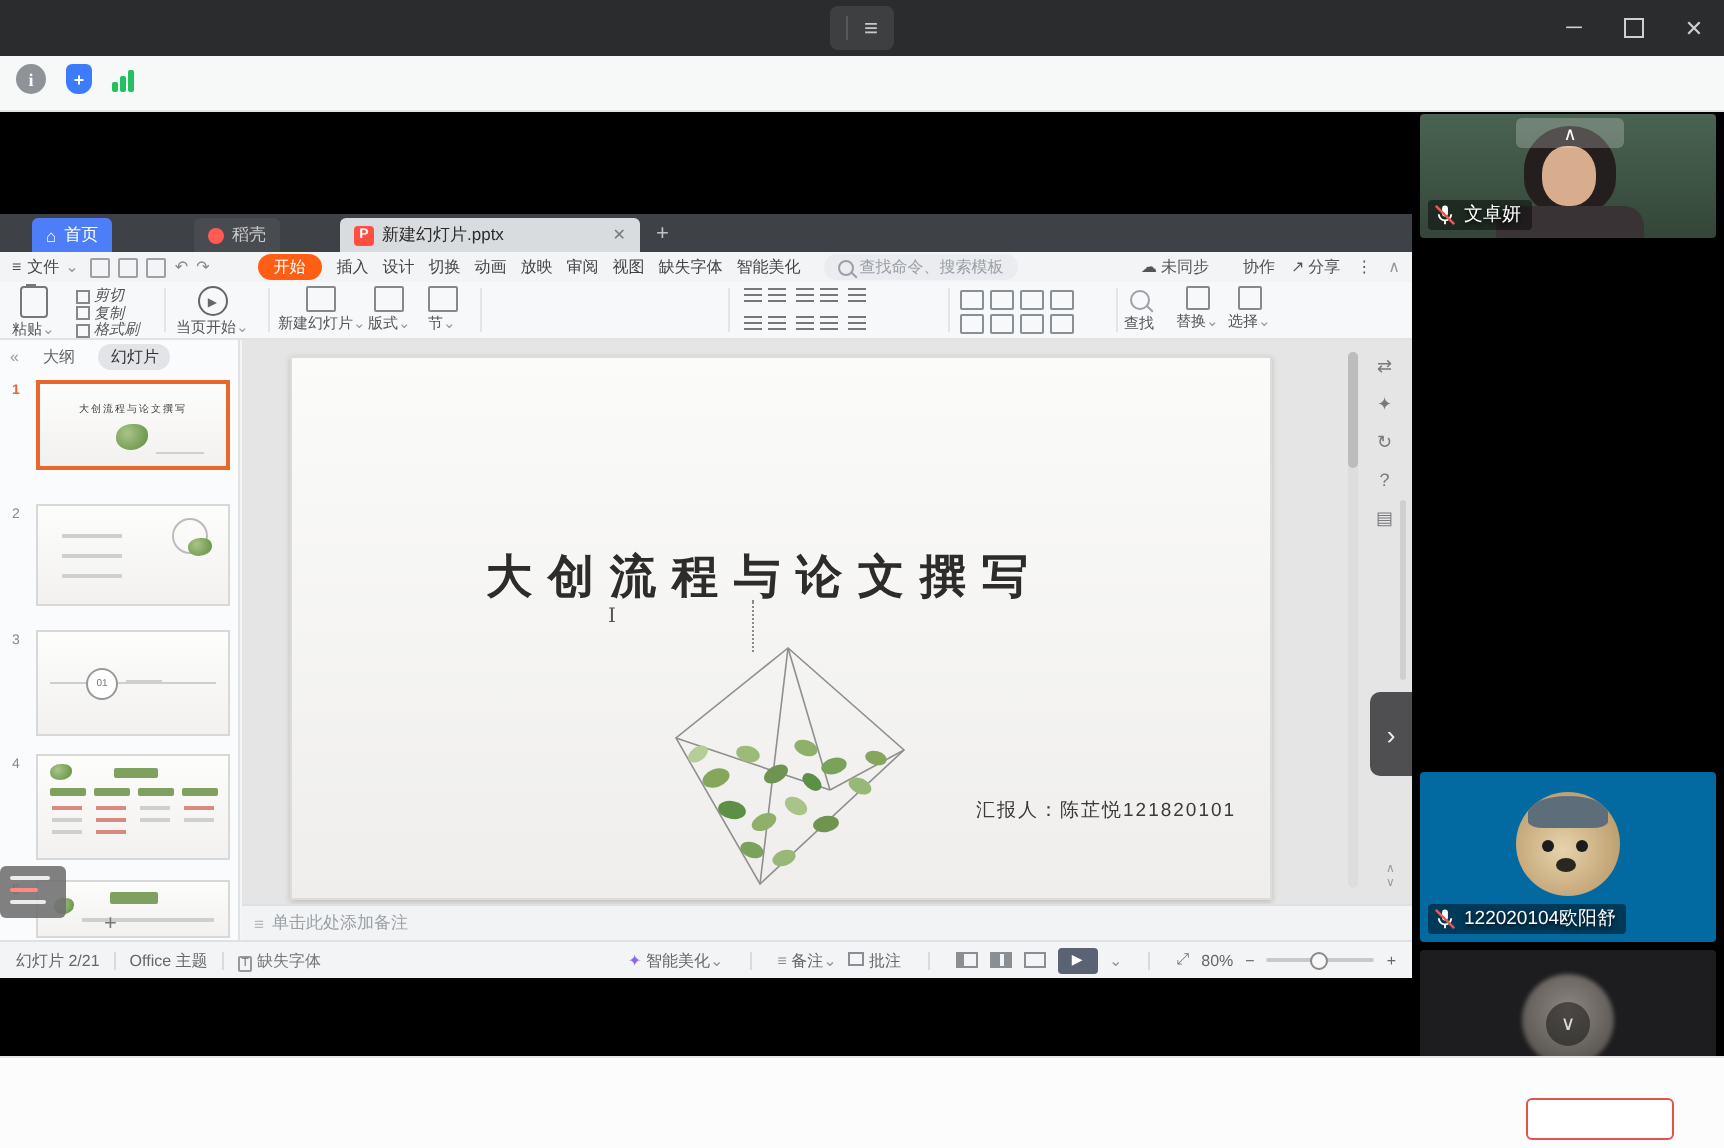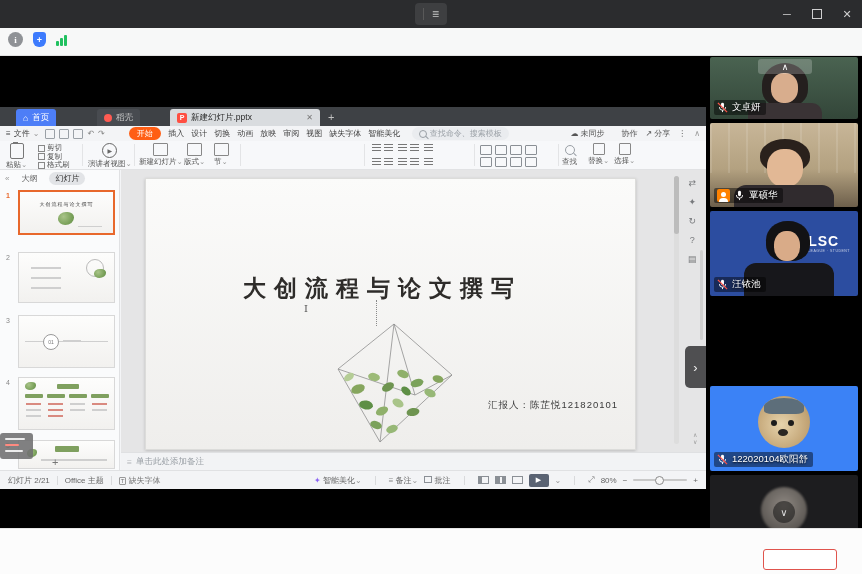--- a/index.html
+++ b/index.html
@@ -256,31 +256,31 @@
         <span>⋮</span>
         <span style="color:#999">∧</span>
       </span>
     </div>
 
     <div class="wps-ribbon">
       <div class="rb" style="left:6px;top:2px;">
         <div class="ic-clip"></div>
         <div class="lbl"><span>粘贴</span><span style="color:#999">⌄</span></div>
       </div>
-      <div class="rb rb-small" style="left:38px;top:3px;">
+      <div class="rb rb-small" style="left:38px;top:3px;font-style:italic;">
         <div><i class="sq"></i><span>剪切</span></div>
         <div><i class="sq"></i><span>复制</span></div>
         <div><i class="sq"></i><span>格式刷</span></div>
       </div>
       <div class="rb-div" style="left:82px;"></div>
       <div class="rb" style="left:88px;top:2px;">
         <div class="ic-playc">
             <span>▶</span>
           </div>
-        <div class="lbl"><span>演讲者视图</span><span style="color:#999">⌄</span></div>
+        <div class="lbl"><span>当页开始</span><span style="color:#999">⌄</span></div>
       </div>
       <div class="rb-div" style="left:134px;"></div>
       <div class="rb" style="left:139px;top:2px;">
         <div class="ic-gen"></div>
         <div class="lbl"><span>新建幻灯片</span><span style="color:#999">⌄</span></div>
       </div>
       <div class="rb" style="left:184px;top:2px;">
         <div class="ic-gen"></div>
         <div class="lbl"><span>版式</span><span style="color:#999">⌄</span></div>
       </div>
@@ -505,56 +505,24 @@
         <svg width="11" height="11" viewBox="0 0 12 12">
           <rect x="4.4" y="0.8" width="3.2" height="6" rx="1.6" fill="#fff"></rect>
           <path d="M2.6 5.6a3.4 3.4 0 0 0 6.8 0" fill="none" stroke="#fff" stroke-width="1"></path>
           <line x1="6" y1="9" x2="6" y2="11" stroke="#fff" stroke-width="1"></line>
           <line x1="1" y1="1" x2="11" y2="11" stroke="#ff5148" stroke-width="1.4"></line>
         </svg>
         <span class="nm">文卓妍</span>
       </div>
     </div>
 
-    <div class="tile" style="top:67px;height:84px;background:linear-gradient(#c8b698 0%,#b3a180 55%,#6d5f4b 100%);">
-      <div class="abs" style="left:0;top:0;width:148px;height:50px;background:repeating-linear-gradient(90deg,rgba(255,255,255,.12) 0 2px,transparent 2px 18px);"></div>
-      <div class="hair" style="left:50px;top:16px;width:50px;height:34px;background:#2a211c;border-radius:50% 50% 45% 45%;"></div>
-      <div class="face" style="left:57px;top:26px;width:36px;height:38px;background:#e2b априors895;background:#e2b895;border-radius:46%;"></div>
-      <div class="torso" style="left:24px;top:62px;width:100px;height:22px;background:#302b2e;border-radius:12px 12px 0 0;"></div>
-      <div class="namebar">
-        <span class="hostbadge">
-            <i></i>
-          </span>
-        <svg width="11" height="11" viewBox="0 0 12 12">
-          <rect x="4.4" y="0.8" width="3.2" height="6" rx="1.6" fill="#fff"></rect>
-          <path d="M2.6 5.6a3.4 3.4 0 0 0 6.8 0" fill="none" stroke="#fff" stroke-width="1"></path>
-          <line x1="6" y1="9" x2="6" y2="11" stroke="#fff" stroke-width="1"></line>
-        </svg>
-        <span class="nm">覃硕华</span>
-      </div>
-    </div>
-
-    <div class="tile" style="top:155px;height:85px;background:#2c4da0;">
-      <div class="lsc"><span>LSC</span><small>LEAGUE · STUDENT</small></div>
-      <div class="hair" style="left:56px;top:10px;width:44px;height:40px;background:#121214;border-radius:48% 48% 40% 40%;"></div>
-      <div class="face" style="left:64px;top:20px;width:26px;height:30px;background:#d9ab88;border-radius:46%;"></div>
-      <div class="torso" style="left:34px;top:52px;width:90px;height:33px;background:#17171b;border-radius:12px 12px 0 0;"></div>
-      <div class="namebar">
-        <svg width="11" height="11" viewBox="0 0 12 12">
-          <rect x="4.4" y="0.8" width="3.2" height="6" rx="1.6" fill="#fff"></rect>
-          <path d="M2.6 5.6a3.4 3.4 0 0 0 6.8 0" fill="none" stroke="#fff" stroke-width="1"></path>
-          <line x1="6" y1="9" x2="6" y2="11" stroke="#fff" stroke-width="1"></line>
-          <line x1="1" y1="1" x2="11" y2="11" stroke="#ff5148" stroke-width="1.4"></line>
-        </svg>
-        <span class="nm">汪铱池</span>
-      </div>
-    </div>
-
-
-    <div class="tile" style="top:330px;height:85px;background:#3b82f6;">
+
+
+
+    <div class="tile" style="top:330px;height:85px;background:#0369a1;">
       <div class="avatar" style="left:48px;top:10px;width:52px;height:52px;background:radial-gradient(circle at 45% 55%,#e6d3ac,#bd9d6d 75%);">
         <div class="abs" style="left:6px;top:2px;width:40px;height:16px;background:#5d6e7a;border-radius:50% 50% 20% 20%;"></div>
         <div class="abs" style="left:13px;top:24px;width:6px;height:6px;background:#1c1c1c;border-radius:50%;"></div>
         <div class="abs" style="left:30px;top:24px;width:6px;height:6px;background:#1c1c1c;border-radius:50%;"></div>
         <div class="abs" style="left:20px;top:33px;width:10px;height:7px;background:#2a2622;border-radius:50%;"></div>
       </div>
       <div class="namebar">
         <svg width="11" height="11" viewBox="0 0 12 12">
           <rect x="4.4" y="0.8" width="3.2" height="6" rx="1.6" fill="#fff"></rect>
           <path d="M2.6 5.6a3.4 3.4 0 0 0 6.8 0" fill="none" stroke="#fff" stroke-width="1"></path>

